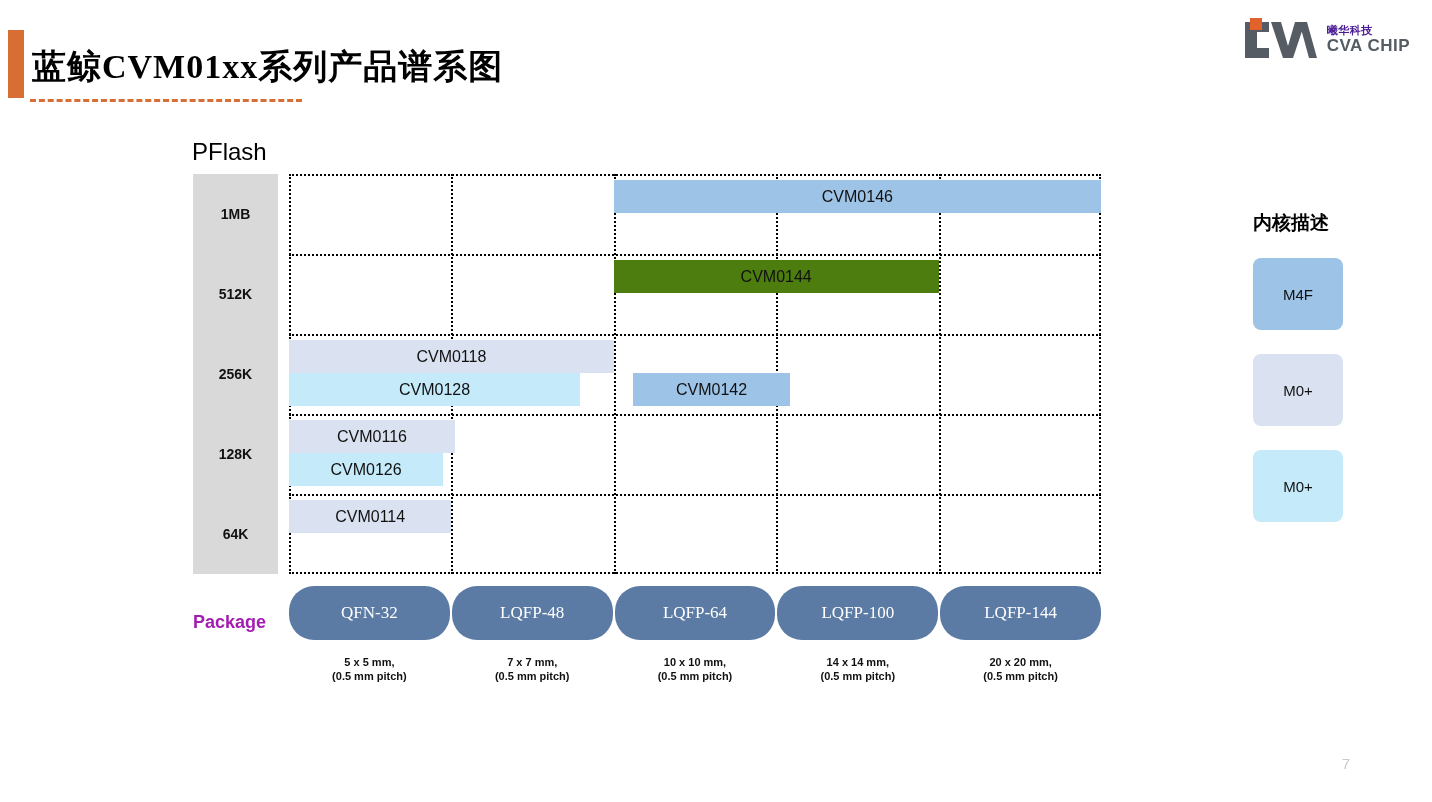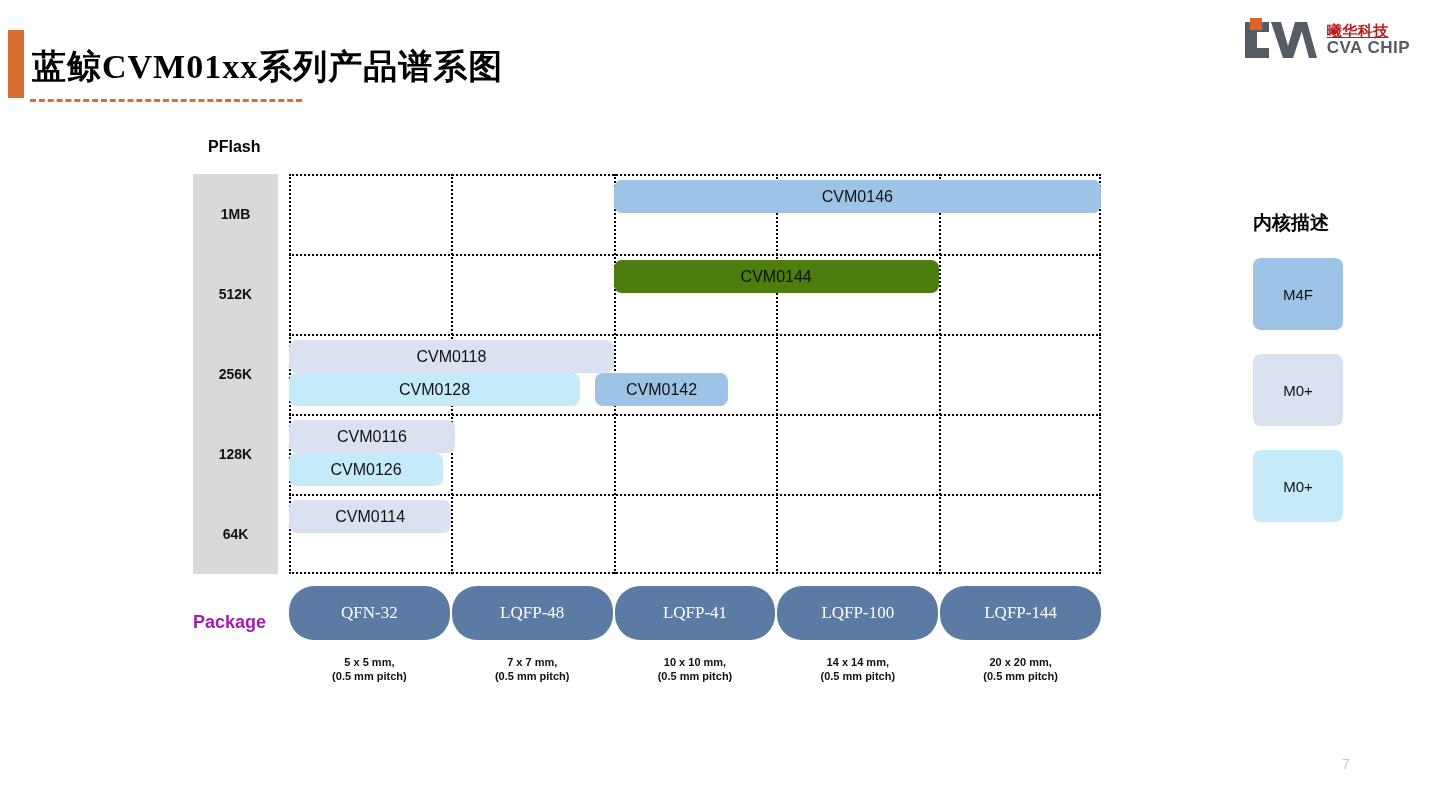--- a/index.html
+++ b/index.html
@@ -65,40 +65,39 @@
     width: 12px;
     height: 12px;
     background: #e2622c;
   }
   #logo-text-block {
     display: flex;
     flex-direction: column;
     line-height: 1.08;
   }
   .logo-cn {
-    font-size: 15px;
-    font-weight: 700;
-    color: #b91c1c;
+    font-size: 11px;
+    font-weight: 700;
+    color: #4c1d95;
     letter-spacing: 0.5px;
-    text-decoration: underline;
   }
   .logo-en {
     font-size: 17px;
     font-weight: 700;
     color: #555c63;
     letter-spacing: 0.5px;
   }
 
   
   #pflash-axis-title {
     position: absolute;
-    left: 208px;
+    left: 192px;
     top: 138px;
-    font-size: 16px;
-    font-weight: 700;
+    font-size: 24px;
+    font-weight: 400;
     color: #000;
   }
 
   #pflash-scale-column {
     position: absolute;
     left: 193px;
     top: 174px;
     width: 85px;
     height: 400px;
     background: #d9d9d9;
@@ -133,21 +132,21 @@
     position: absolute;
     left: 0;
     right: 0;
     height: 0;
     border-top: 2px dotted #000;
   }
 
   .product-bar {
     position: absolute;
     height: 33px;
-    border-radius: 8px;
+    border-radius: 0;
     display: flex;
     align-items: center;
     justify-content: center;
     font-size: 16px;
     color: #111;
     box-sizing: border-box;
     z-index: 3;
   }
 
   
@@ -274,31 +273,31 @@
     <div class="grid-hline" style="top: 0px;"></div>
     <div class="grid-hline" style="top: 80px;"></div>
     <div class="grid-hline" style="top: 160px;"></div>
     <div class="grid-hline" style="top: 240px;"></div>
     <div class="grid-hline" style="top: 320px;"></div>
     <div class="grid-hline" style="top: 398px;"></div>
     <div class="product-bar" style="left: 324.8px; width: 487.2px; top: 6px; background: rgb(157, 195, 230);">CVM0146</div>
     <div class="product-bar" style="left: 324.8px; width: 324.8px; top: 86px; background: #4d7c0f;">CVM0144</div>
     <div class="product-bar" style="left: 0px; width: 324.8px; top: 166px; background: rgb(218, 225, 240);">CVM0118</div>
     <div class="product-bar" style="left: 0px; width: 291px; top: 199px; background: rgb(197, 234, 250);">CVM0128</div>
-    <div class="product-bar" style="left: 306px; width: 133px; top: 199px; background: rgb(157, 195, 230);">CVM0142</div>
+    <div class="product-bar" style="left: 344px; width: 157px; top: 199px; background: rgb(157, 195, 230);">CVM0142</div>
     <div class="product-bar" style="left: 0px; width: 166px; top: 246px; background: rgb(218, 225, 240);">CVM0116</div>
     <div class="product-bar" style="left: 0px; width: 154px; top: 279px; background: rgb(197, 234, 250);">CVM0126</div>
     <div class="product-bar" style="left: 0px; width: 162.4px; top: 326px; background: rgb(218, 225, 240);">CVM0114</div>
   </div>
 
 <div id="package-axis-title">Package</div>
 <div id="package-header-row">
     <div class="package-cell" style="background: rgb(91, 123, 164);">QFN-32</div>
     <div class="package-cell" style="background: rgb(91, 123, 164);">LQFP-48</div>
-    <div class="package-cell" style="background: rgb(91, 123, 164);">LQFP-41</div>
+    <div class="package-cell" style="background: rgb(91, 123, 164);">LQFP-64</div>
     <div class="package-cell" style="background: rgb(91, 123, 164);">LQFP-100</div>
     <div class="package-cell" style="background: rgb(91, 123, 164);">LQFP-144</div>
   </div>
 <div id="package-dim-row">
     <div class="package-dim"><span>5 x 5 mm,</span><span class="dim-line2">(0.5 mm pitch)</span></div>
     <div class="package-dim"><span>7 x 7 mm,</span><span class="dim-line2">(0.5 mm pitch)</span></div>
     <div class="package-dim"><span>10 x 10 mm,</span><span class="dim-line2">(0.5 mm pitch)</span></div>
     <div class="package-dim"><span>14 x 14 mm,</span><span class="dim-line2">(0.5 mm pitch)</span></div>
     <div class="package-dim"><span>20 x 20 mm,</span><span class="dim-line2">(0.5 mm pitch)</span></div>
   </div>

